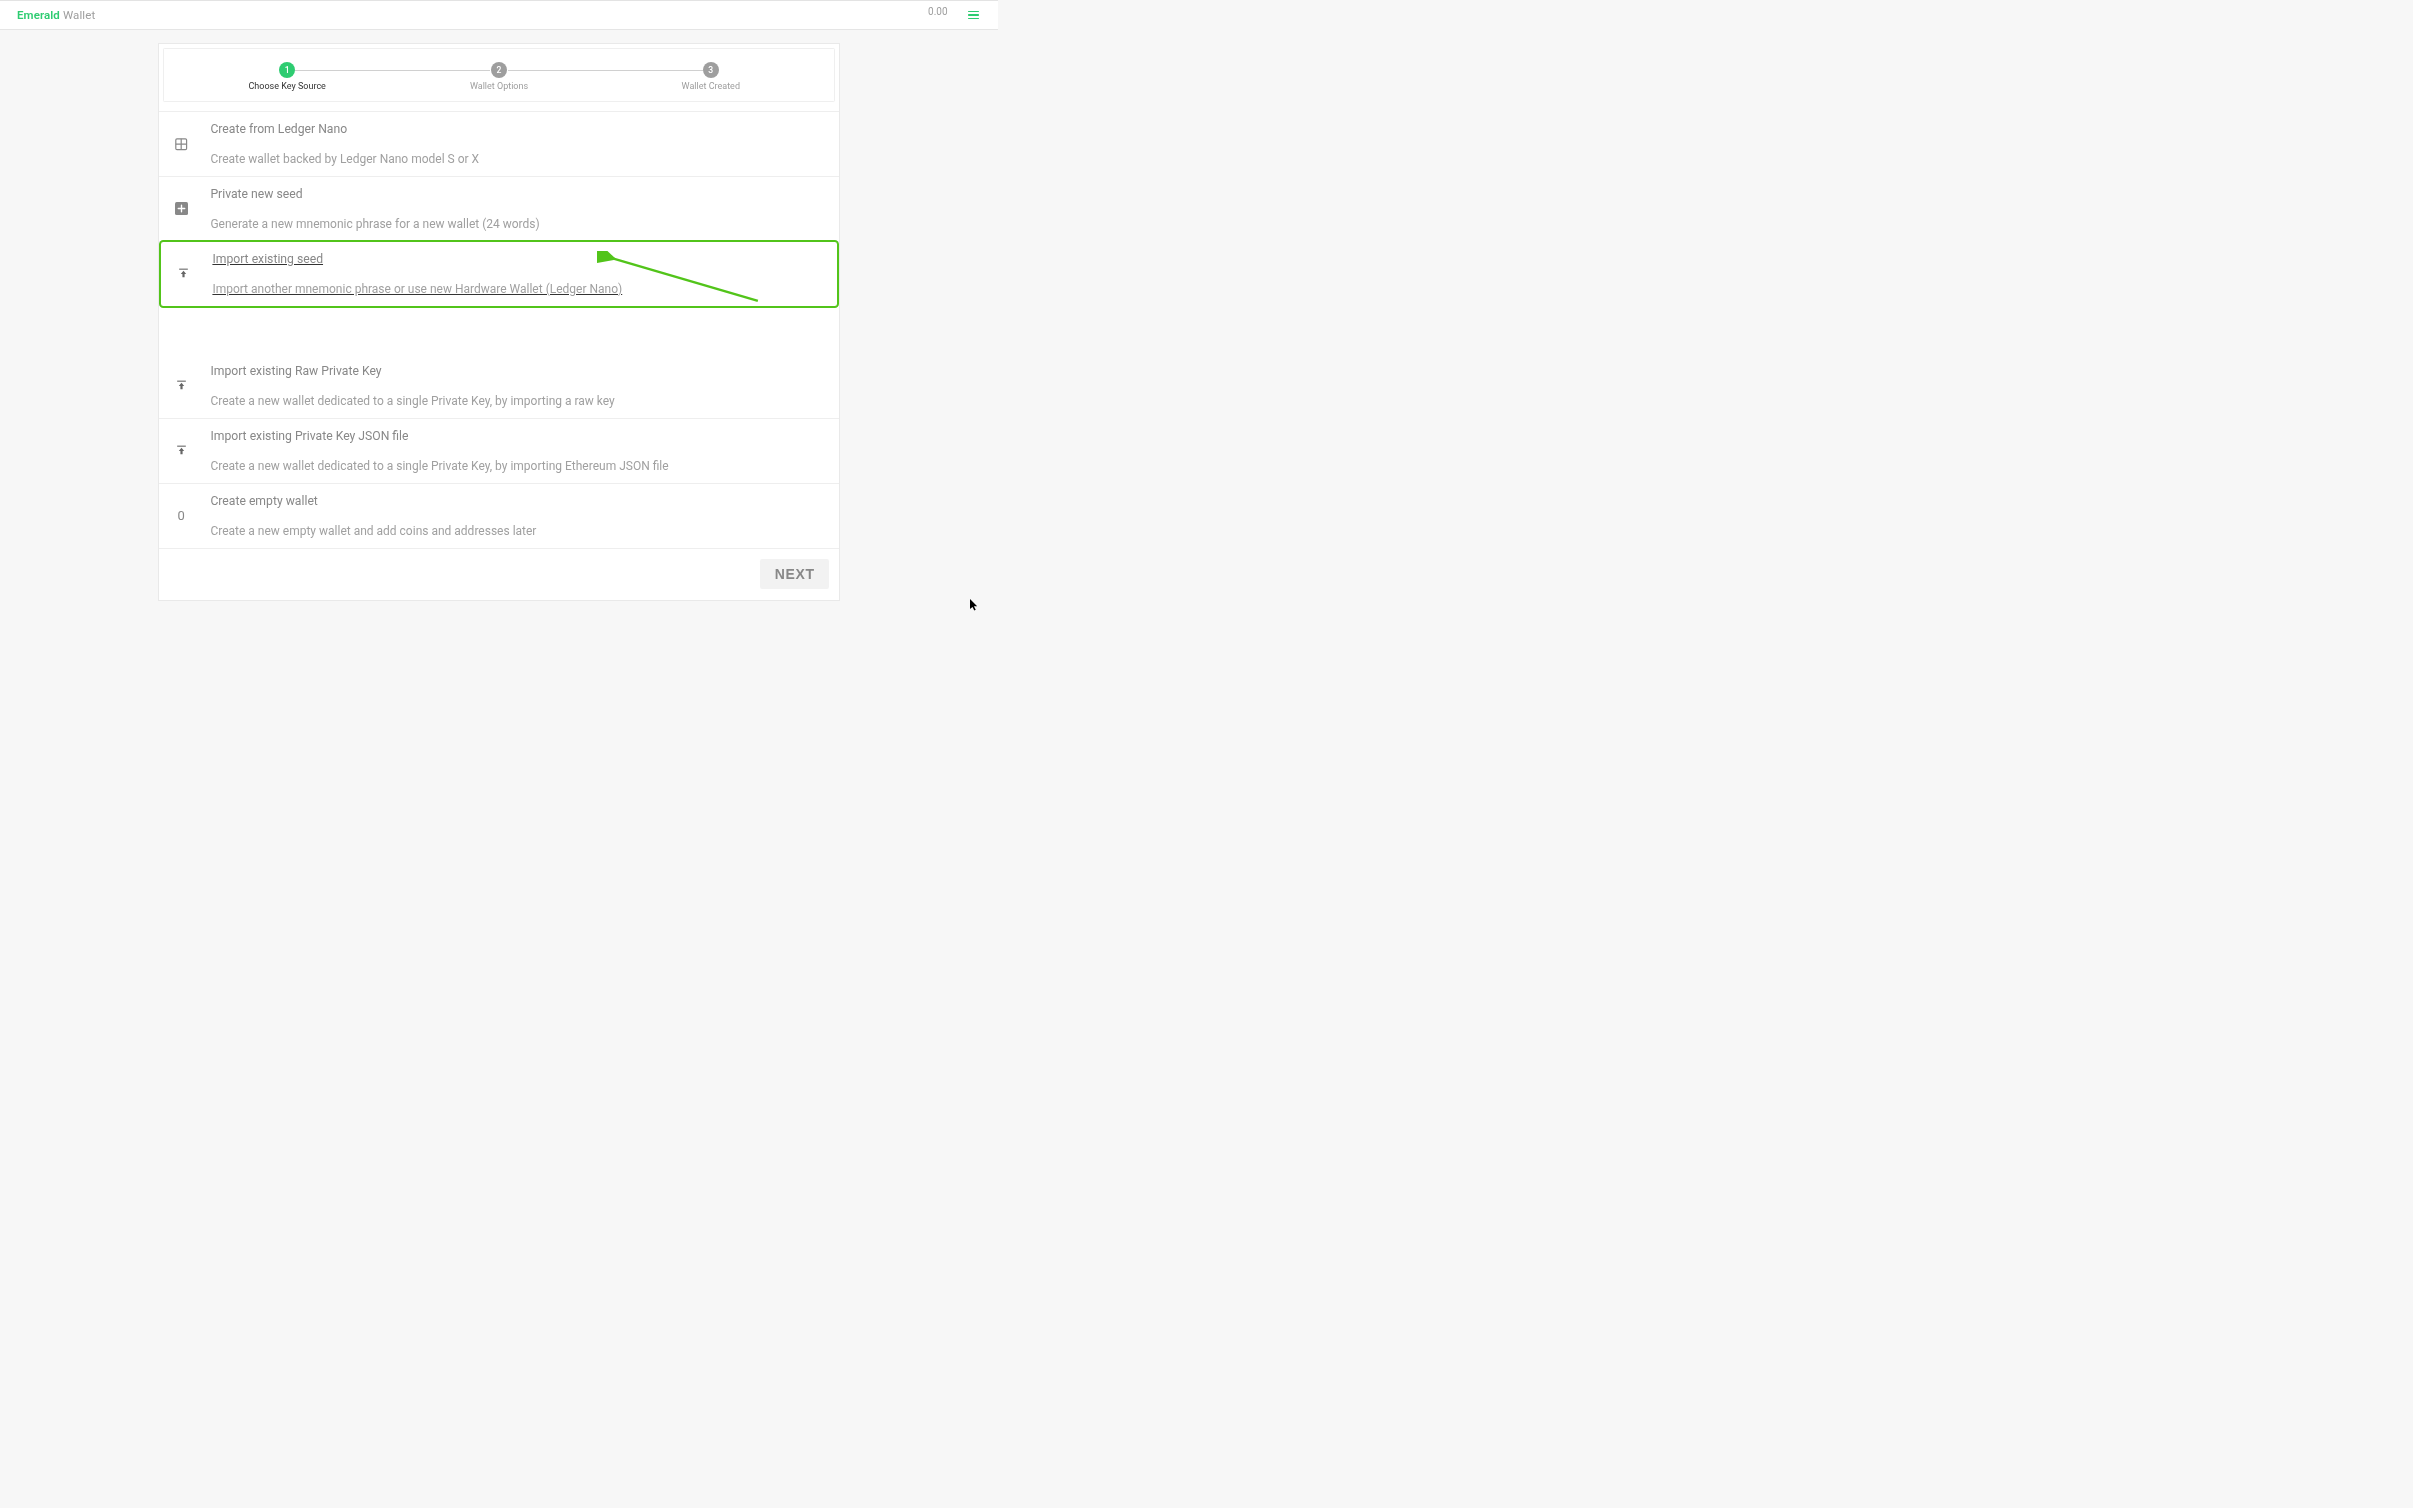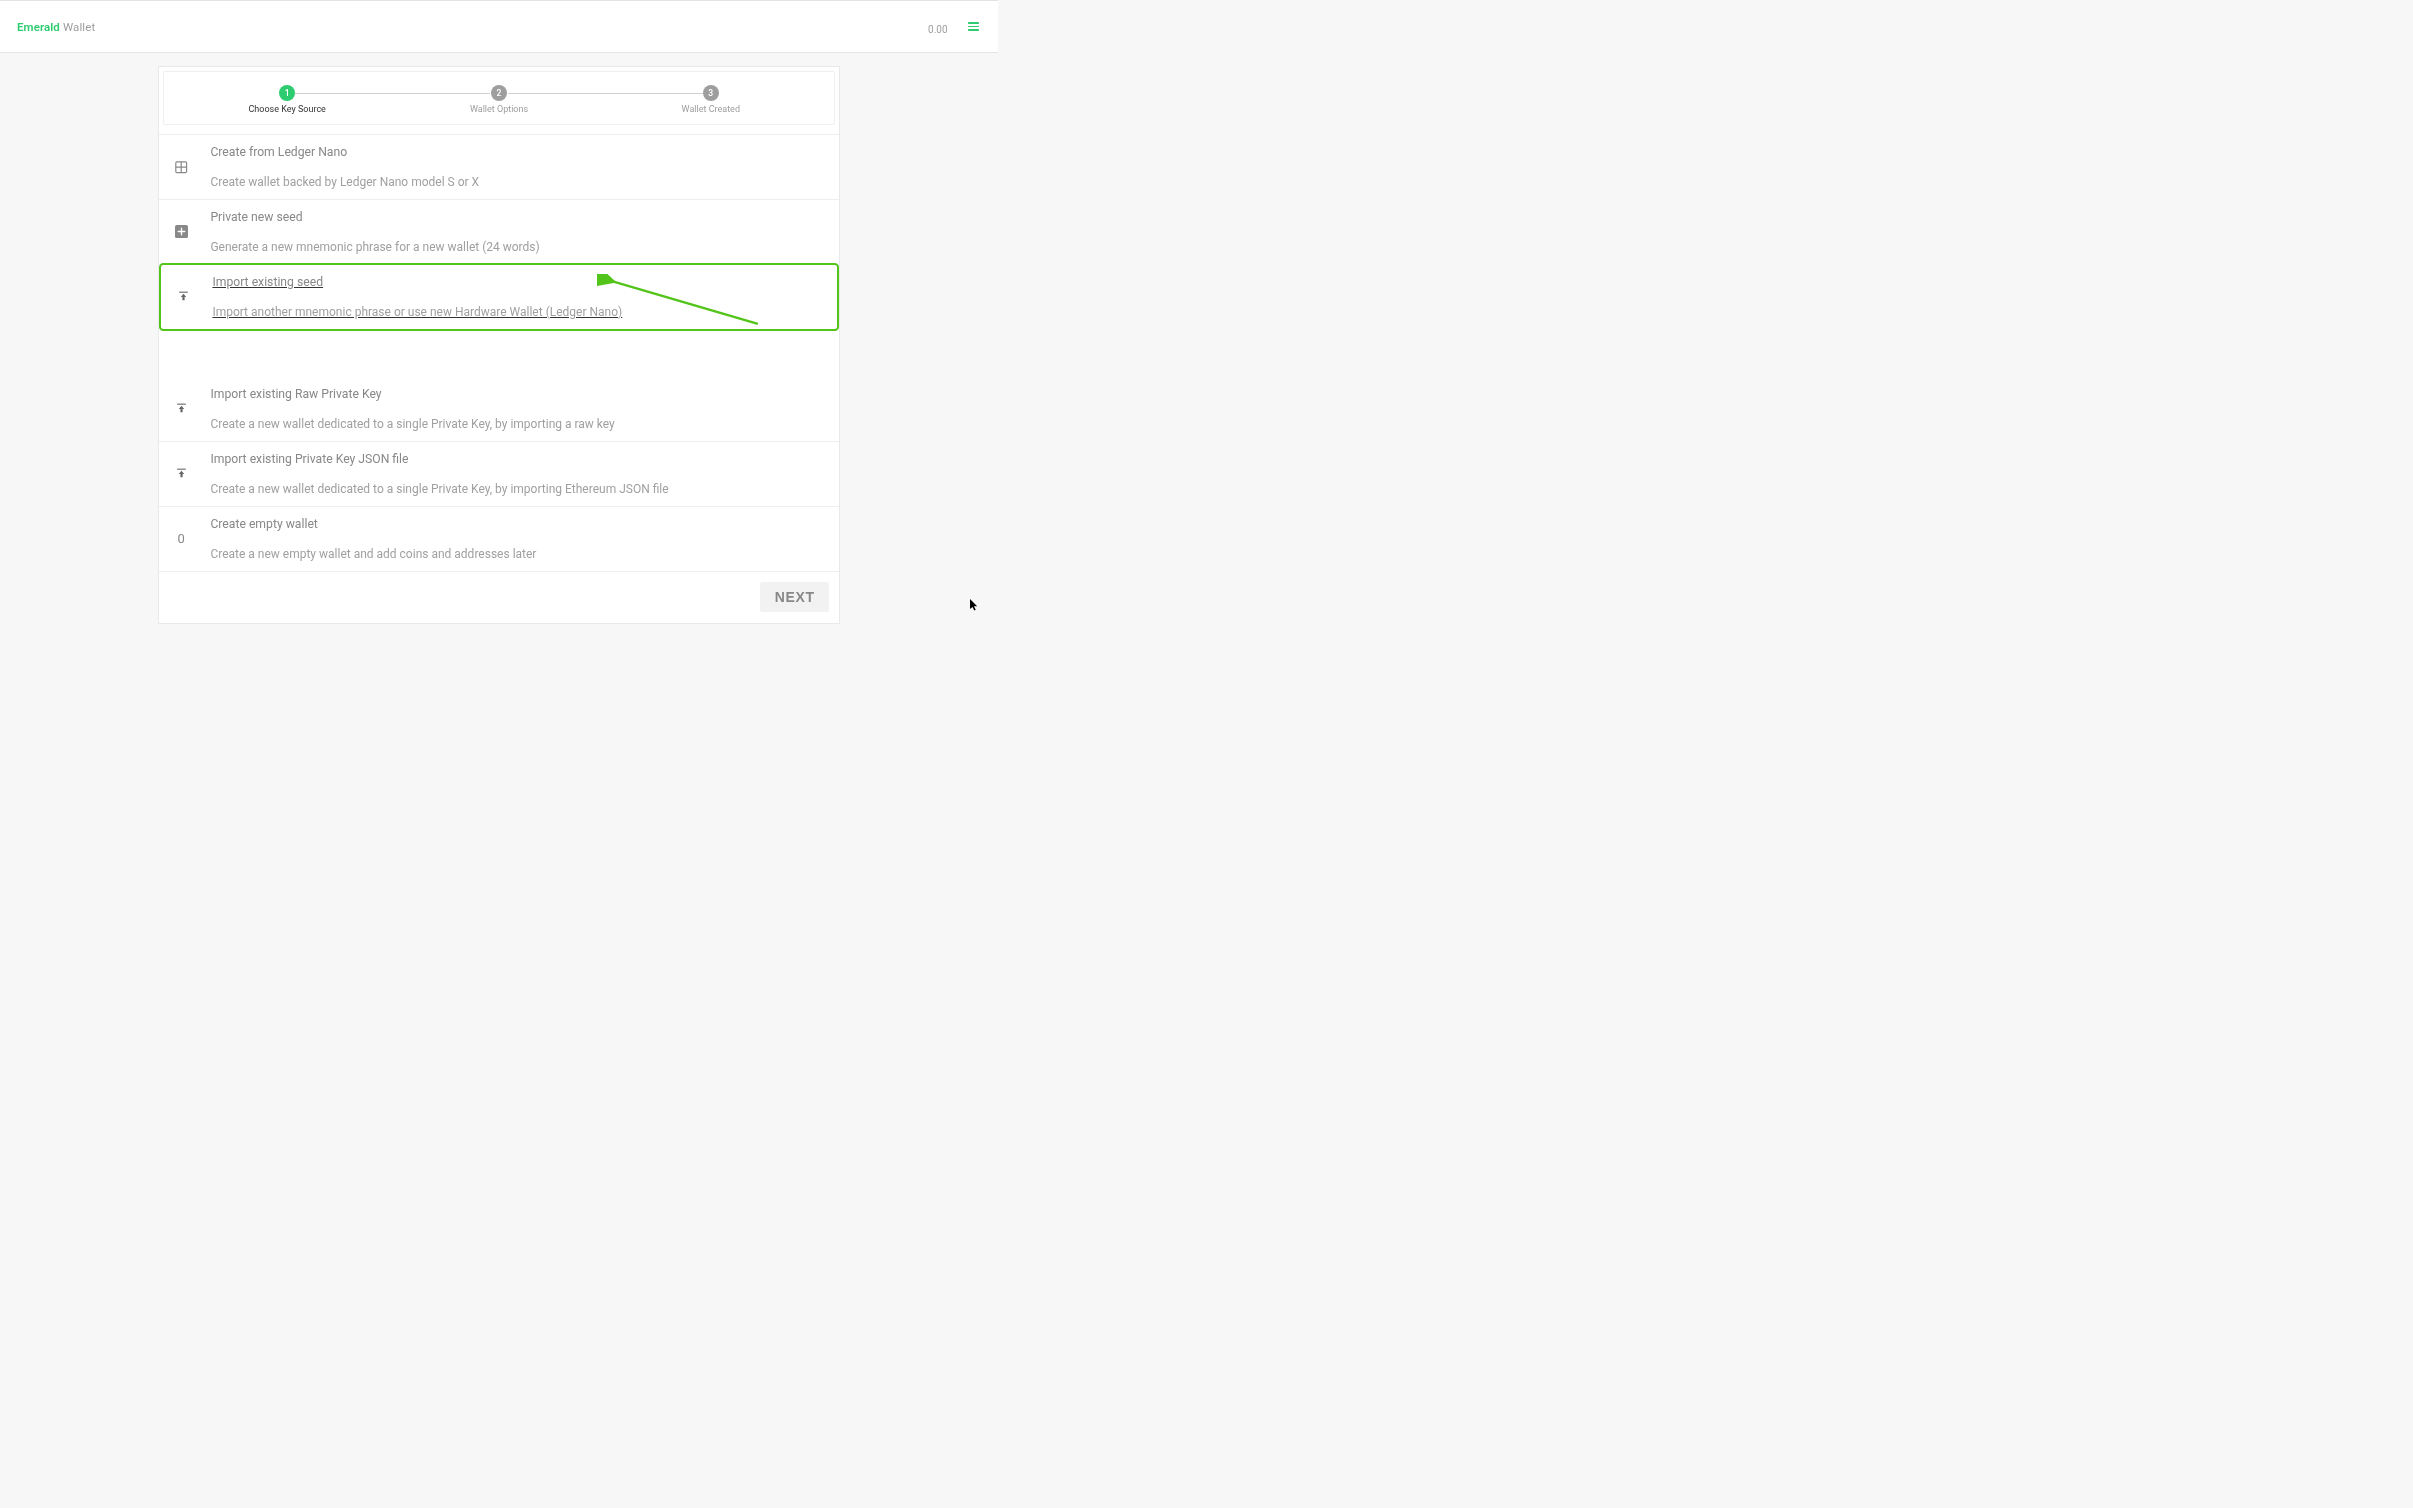--- a/index.html
+++ b/index.html
@@ -16,33 +16,33 @@
   body{
     font-family:-apple-system,BlinkMacSystemFont,"Segoe UI",Roboto,Helvetica,Arial,sans-serif;
     background:#f7f7f7;
     color:#333;
     font-size:10px;
     width:998px; 
   }
   
   .topbar{
     background:#ffffff;
-    height:53px;
+    height:30px;
     border-top:0.7px solid #e3e3e3;
     border-bottom:0.7px solid var(--grey-border);
     display:flex;
     align-items:center;
     justify-content:space-between;
     padding:0 14.4px 0 17px;
     box-sizing:border-box;
   }
   .brand{font-size:11.5px;font-weight:500;letter-spacing:0.1px;}
   .brand .b1{color:var(--green);font-weight:600;}
   .brand .b2{color:#9e9e9e;font-weight:400;}
-  .top-right{display:flex;align-items:flex-end;gap:16px;}
+  .top-right{display:flex;align-items:flex-start;gap:16px;}
   .balance{color:#9e9e9e;font-size:10px;}
   .hamburger{display:flex;flex-direction:column;justify-content:center;gap:2.2px;cursor:pointer;padding:4.3px;}
   .hamburger span{display:block;width:11.5px;height:1.4px;background:var(--green);border-radius:0.7px;}
 
   
   .stage{
     width:682px;
     margin:13px auto 29px auto;
     background:#ffffff;
     border:0.7px solid var(--panel-border);

